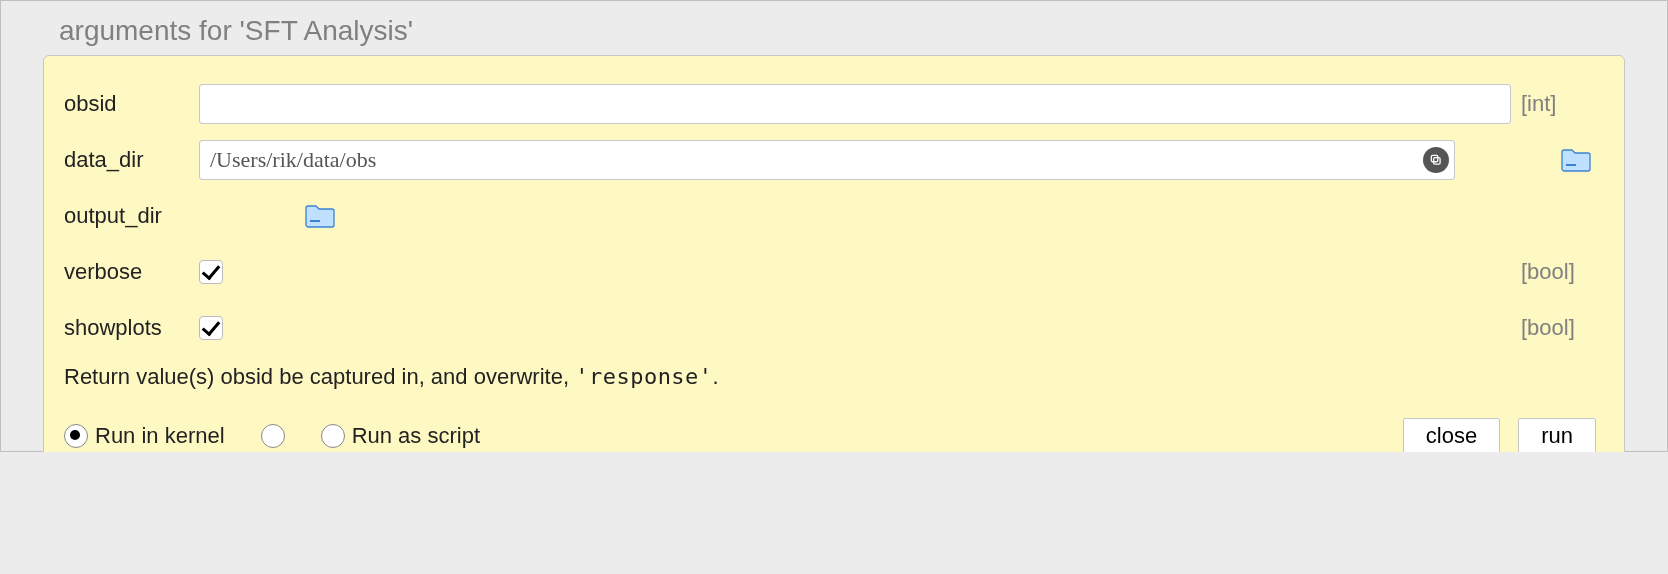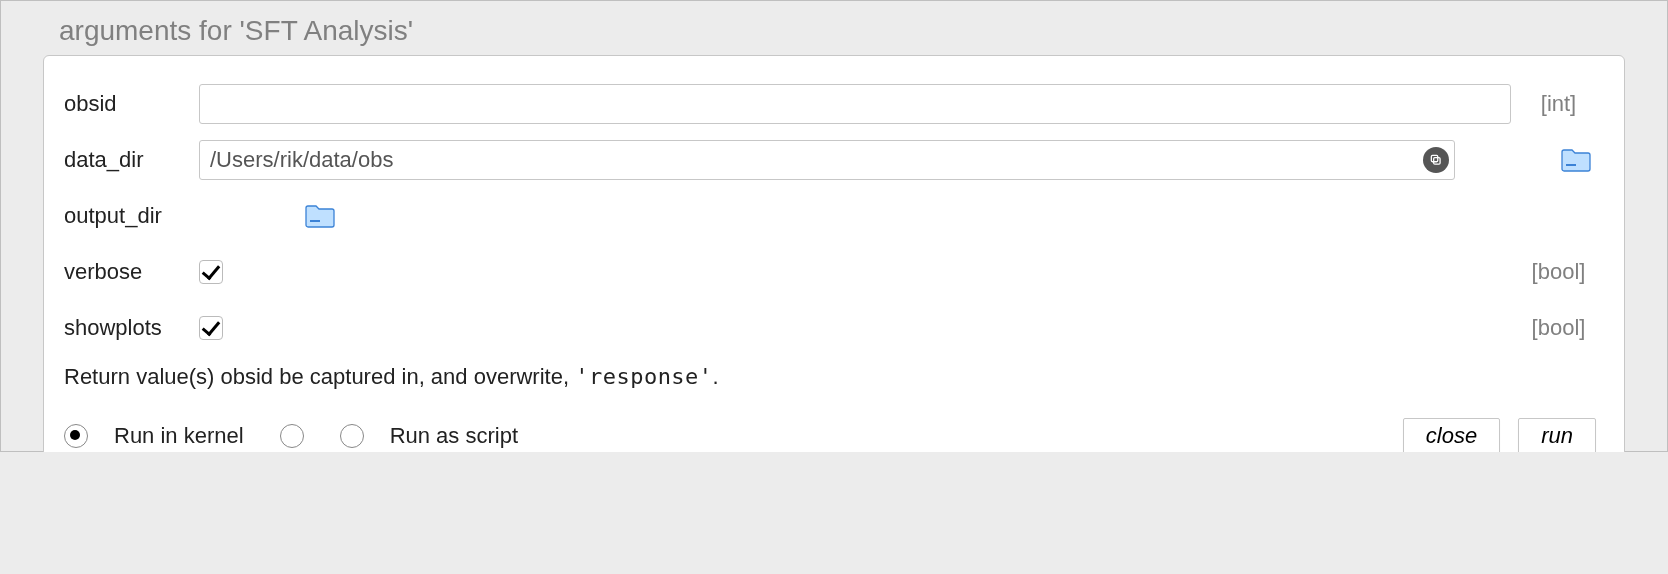--- a/index.html
+++ b/index.html
@@ -17,21 +17,21 @@
     border: 1px solid #bfbfbf;
     padding: 10px 42px 20px 42px;
     position: relative;
   }
   .title {
     font-size: 28px;
     color: #808080;
     margin: 4px 0 8px 16px;
   }
   .panel {
-    background: #ffffff;
+    background: #fef9c3;
     border: 1px solid #c7c7c7;
     border-radius: 6px;
     padding: 28px 28px 19px 20px;
   }
   .row {
     display: flex;
     align-items: center;
     margin-bottom: 16px;
     min-height: 40px;
   }
@@ -49,38 +49,39 @@
   .text-input {
     width: 100%;
     height: 40px;
     font-size: 22px;
     padding: 4px 40px 4px 10px;
     border: 1px solid #c7c7c7;
     border-radius: 3px;
     background: #fff;
     color: #555;
     outline: none;
+    font-family: Liberation Serif, serif;
   }
   .copy-btn {
     position: absolute;
     right: 6px;
     top: 50%;
     transform: translateY(-50%);
     width: 26px; height: 26px;
     border-radius: 50%;
     background: #555;
     border: none;
     display: flex; align-items: center; justify-content: center;
     cursor: pointer;
     padding:0;
   }
   .copy-btn svg { width: 14px; height: 14px; }
   .suffix {
     width: 75px;
-    text-align: center;
+    text-align: left;
     font-size: 22px;
     color: #808080;
     margin-left: 10px;
   }
   .folder-btn {
     width: 40px;
     display:flex; align-items:center; justify-content:center;
     margin-left: 16px;
     cursor:pointer;
   }
@@ -118,21 +119,21 @@
     align-items: center;
   }
   .radios {
     display: flex;
     gap: 36px;
     flex: 1;
   }
   .radio-item {
     display: flex;
     align-items: center;
-    gap: 26px;
+    gap: 7px;
     font-size: 22px;
     cursor: pointer;
   }
   .rad {
     appearance: none;
     width: 24px; height: 24px;
     border: 1.5px solid #888;
     border-radius: 50%;
     background: #fff;
     position: relative;
@@ -149,21 +150,20 @@
   }
   .btns { display:flex; gap:18px; }
   .btn {
     font-size: 22px;
     padding: 4px 22px;
     border-radius: 2px;
     border: 1px solid #c7c7c7;
     background: #fff;
     cursor: pointer;
     box-shadow: 0 1px 1px rgba(0,0,0,0.08);
-    font-style: italic;
   }
   .spacer-suffix { width: 75px; margin-left:10px; }
 </style>
 </head>
 <body>
 
 <div class="outer">
   <div class="title">arguments for 'SFT Analysis'</div>
 
   <div class="panel">

